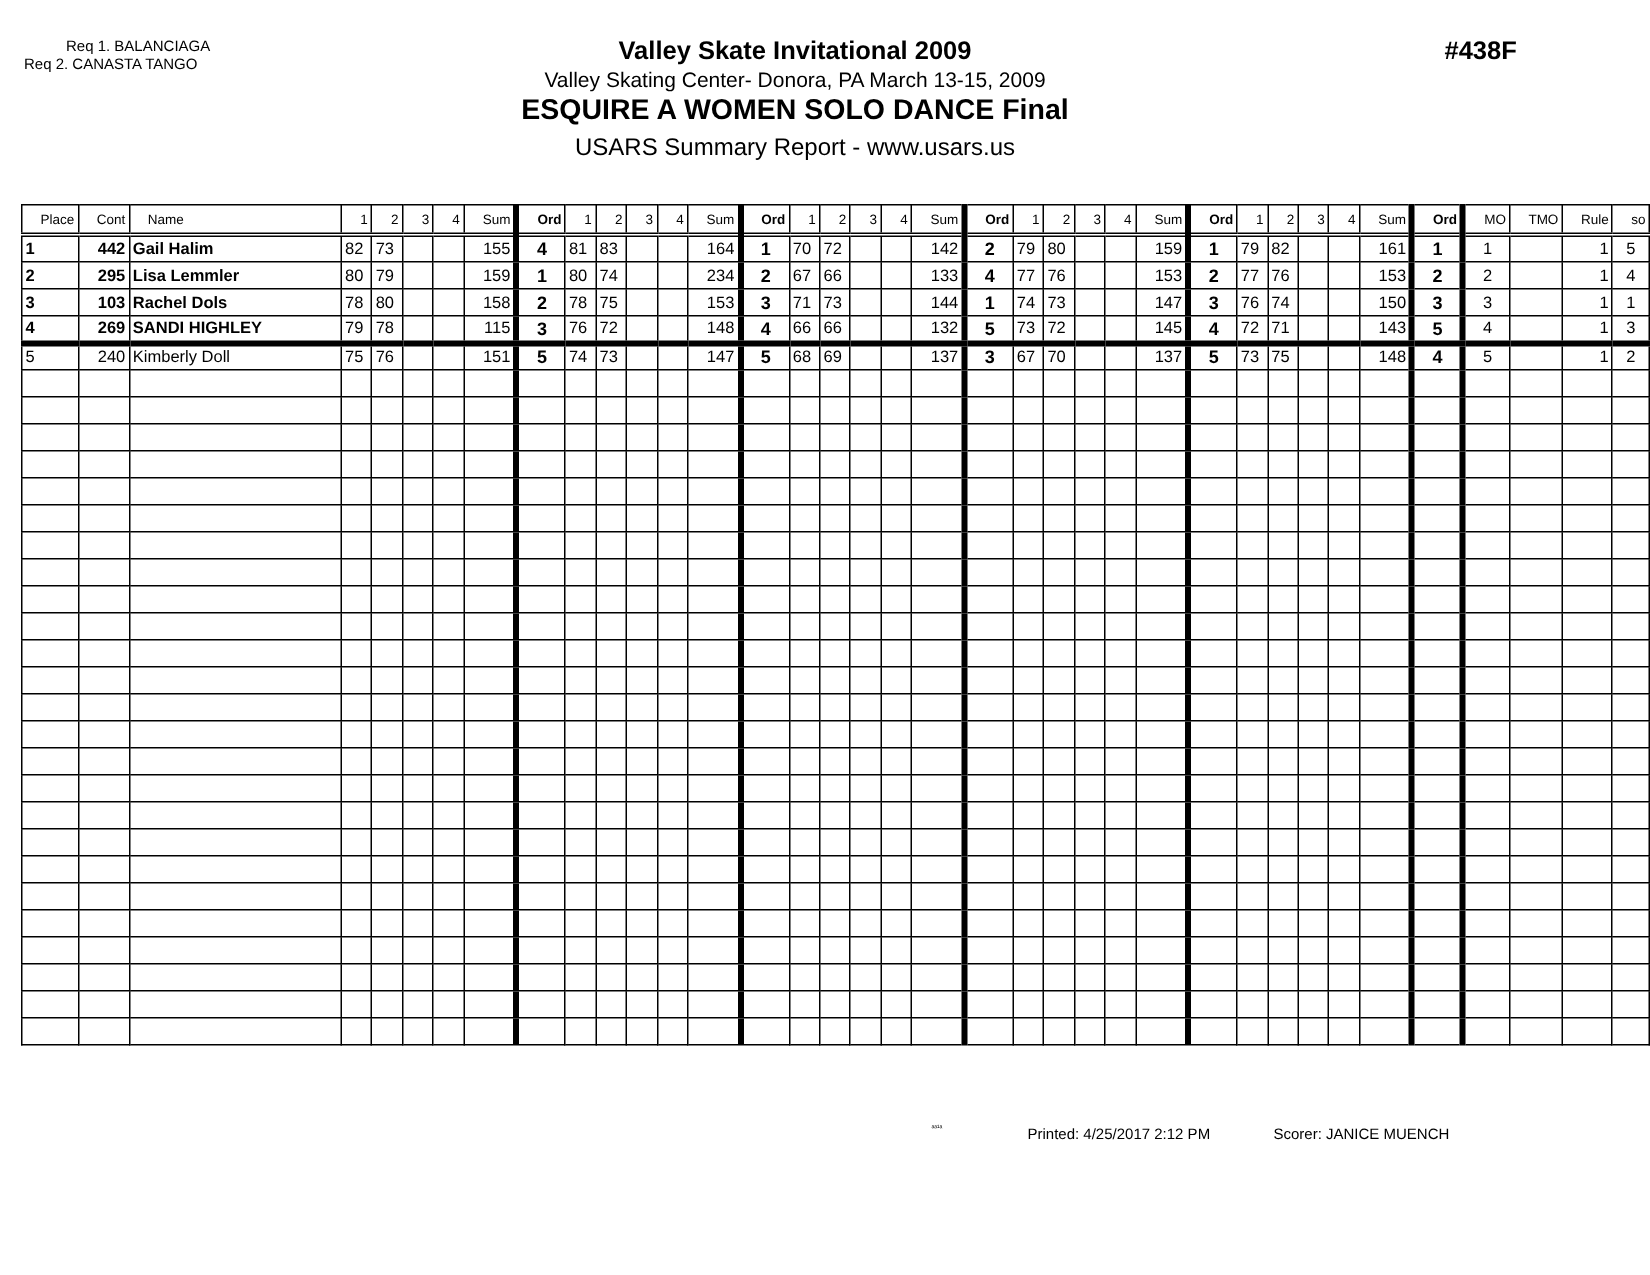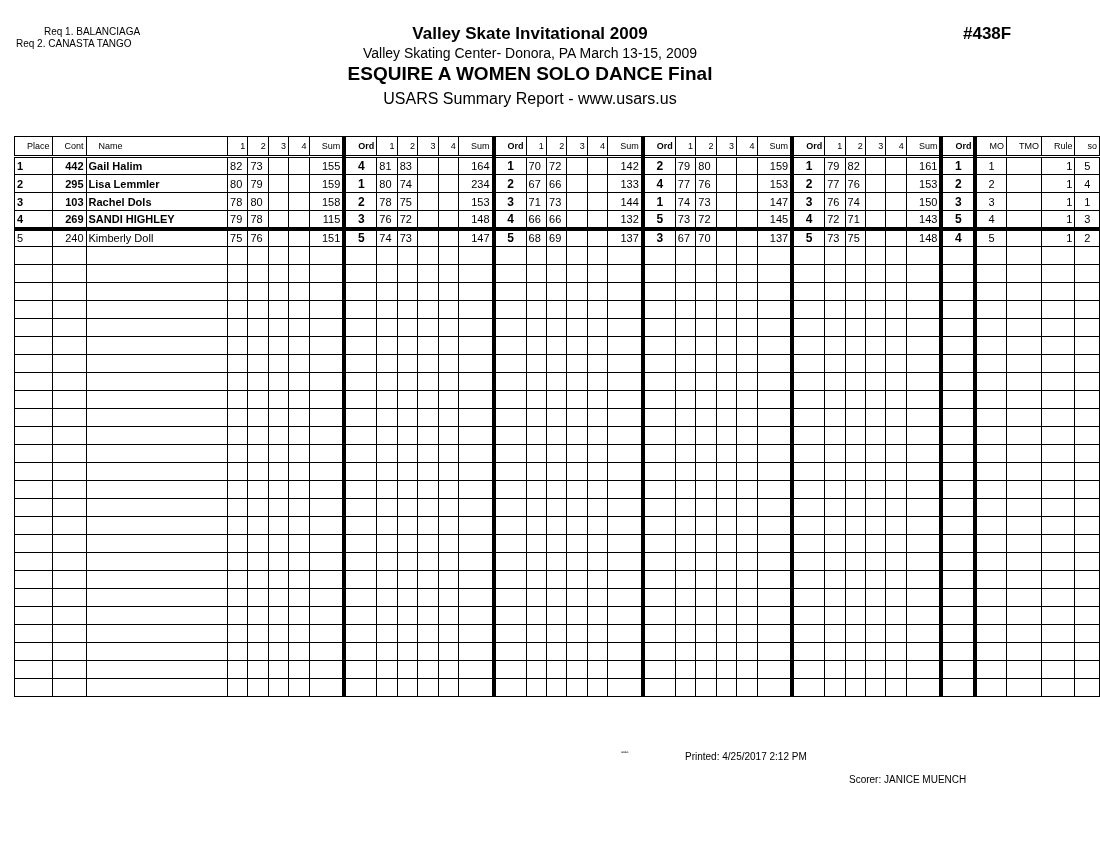--- a/index.html
+++ b/index.html
@@ -1293,13 +1293,13 @@
         <td class="mo"></td>
         <td></td>
         <td></td>
         <td></td>
       </tr>
     </tbody>
 </table>
 
 <div class="abs tiny">ᵃᵃ¹ᵃ</div>
 <div class="abs footer" style="left:641px;margin-left:44px;">Printed:  4/25/2017  2:12 PM</div>
-<div class="abs footer" style="left:849px;margin-top:23px;">Scorer:   JANICE MUENCH</div>
+<div class="abs footer" style="left:849px;">Scorer:   JANICE MUENCH</div>
 
 </body></html>

